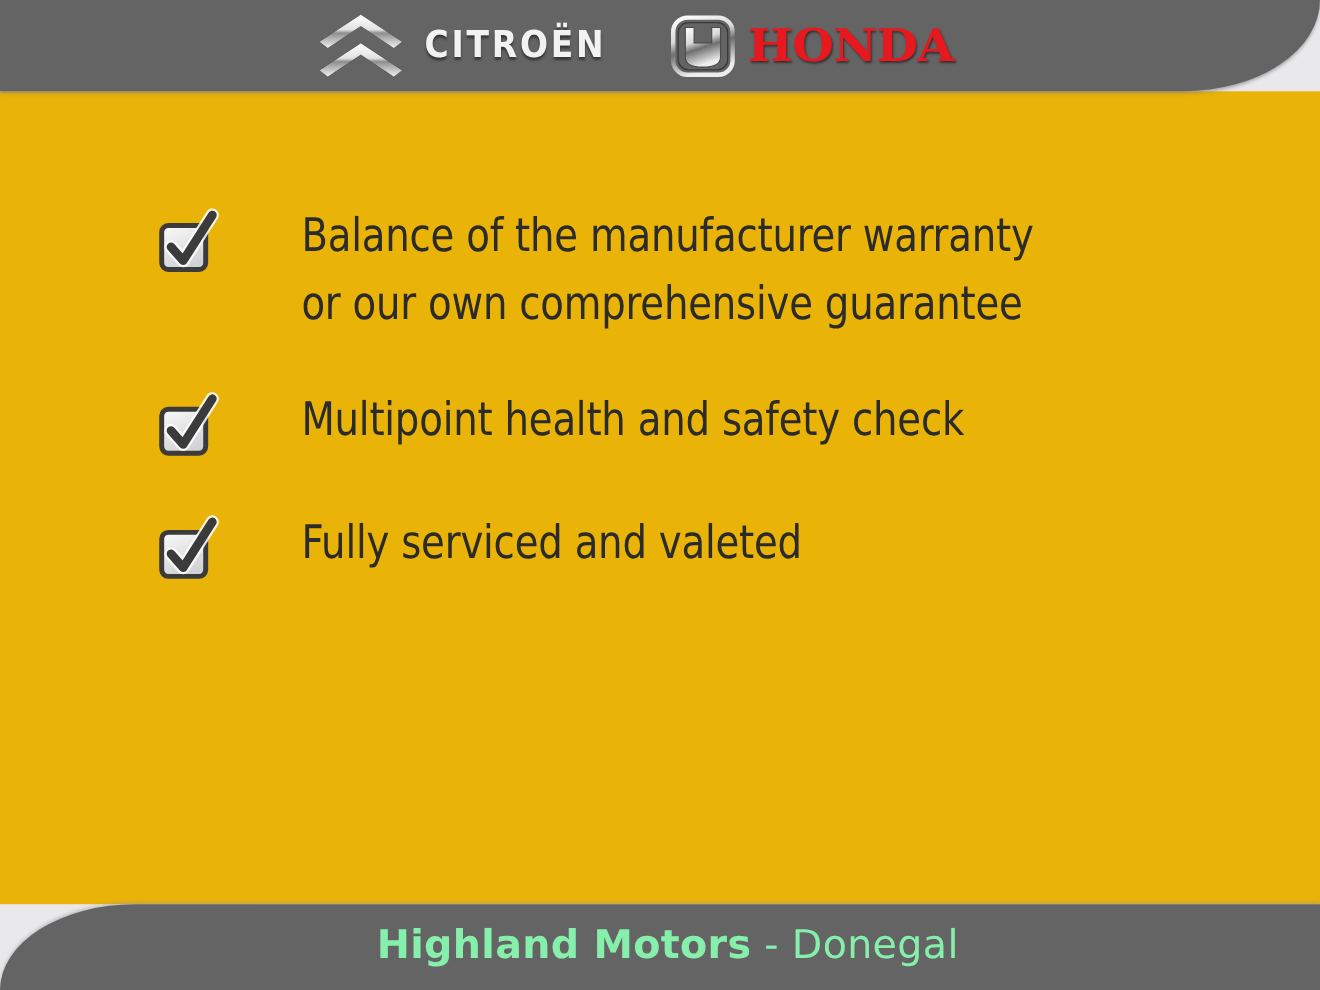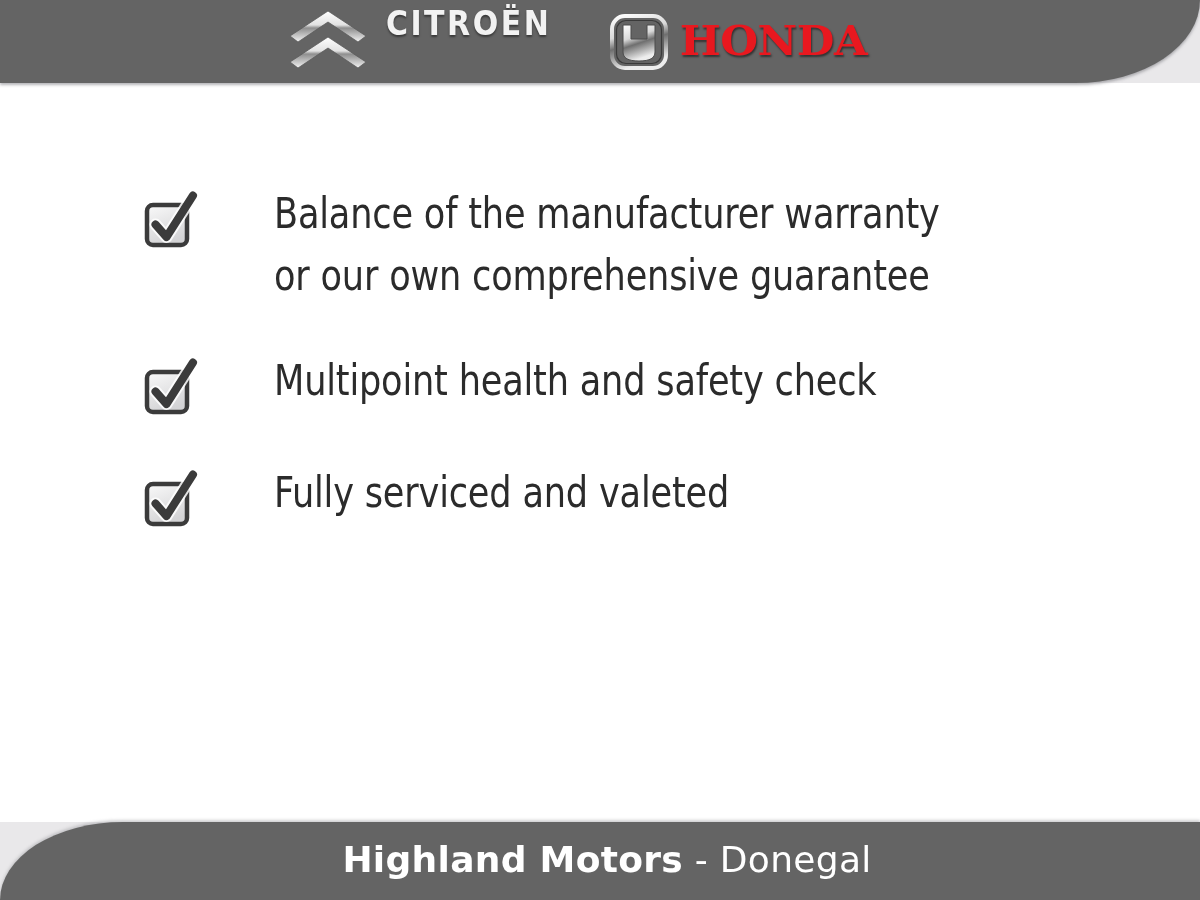--- a/index.html
+++ b/index.html
@@ -41,21 +41,21 @@
     height: 83px;
     display: flex;
     align-items: center;
     justify-content: center;
     gap: 58px;
   }
 
   
   .citroen-logo {
     display: flex;
-    align-items: flex-start;
+    align-items: center;
     gap: 18px;
     height: 66px;
   }
   .citroen-mark {
     width: 80px;
     height: 62px;
     display: block;
   }
   .citroen-word {
     color: #f2f2f2;
@@ -91,21 +91,21 @@
     transform: scaleX(1.06);
   }
 
   
   #content {
     position: absolute;
     left: 0;
     top: 83px;
     width: 1200px;
     height: 739px;
-    background: #ffffff;
+    background: #eab308;
   }
 
   #feature-list {
     position: absolute;
     left: 140px;
     top: 100px;
     width: 1000px;
   }
 
   .feature-row {
@@ -145,21 +145,21 @@
     background: #646464;
     border-top-left-radius: 150px 95px;
     box-shadow: 0 -2px 3px rgba(150,150,155,0.45);
     display: flex;
     align-items: center;
     justify-content: center;
     z-index: 5;
   }
 
   #footer-text {
-    color: #ffffff;
+    color: #86efac;
     font-family: "DejaVu Sans", sans-serif;
     font-size: 36px;
     line-height: 1;
     letter-spacing: 0.3px;
     white-space: nowrap;
     margin-left: 14px;
     margin-bottom: 2px;
   }
   #footer-strong { font-weight: bold; }
   #footer-light  { font-weight: normal; }

